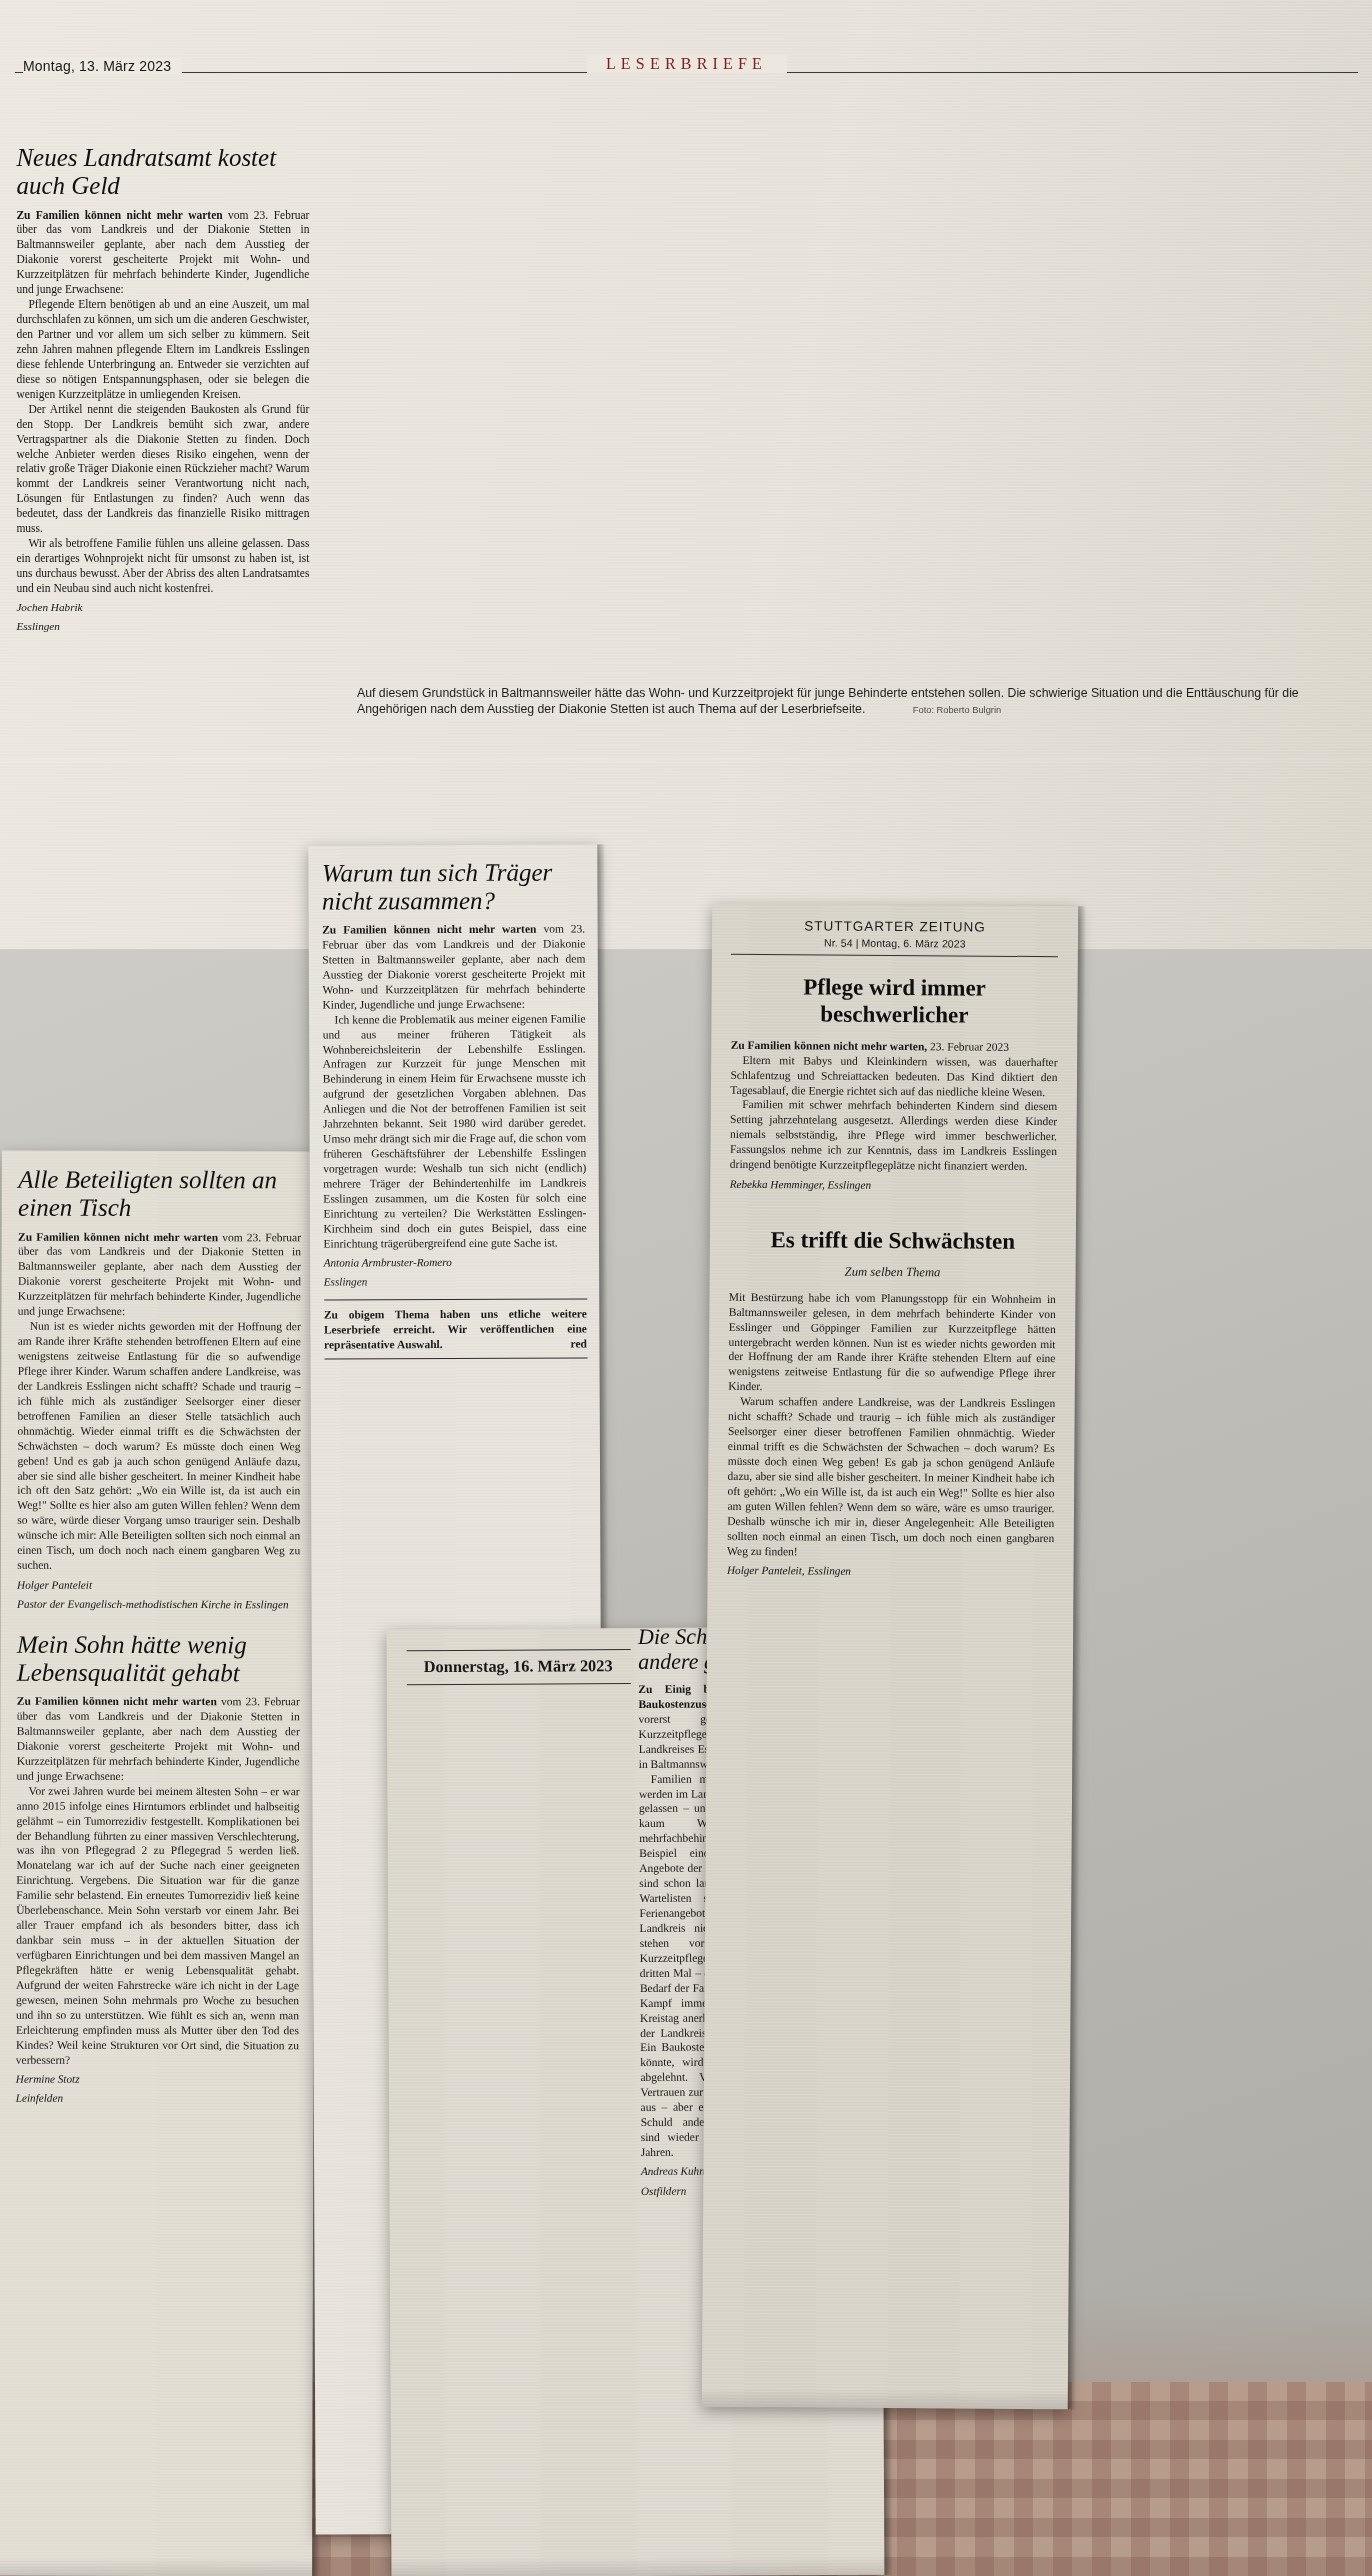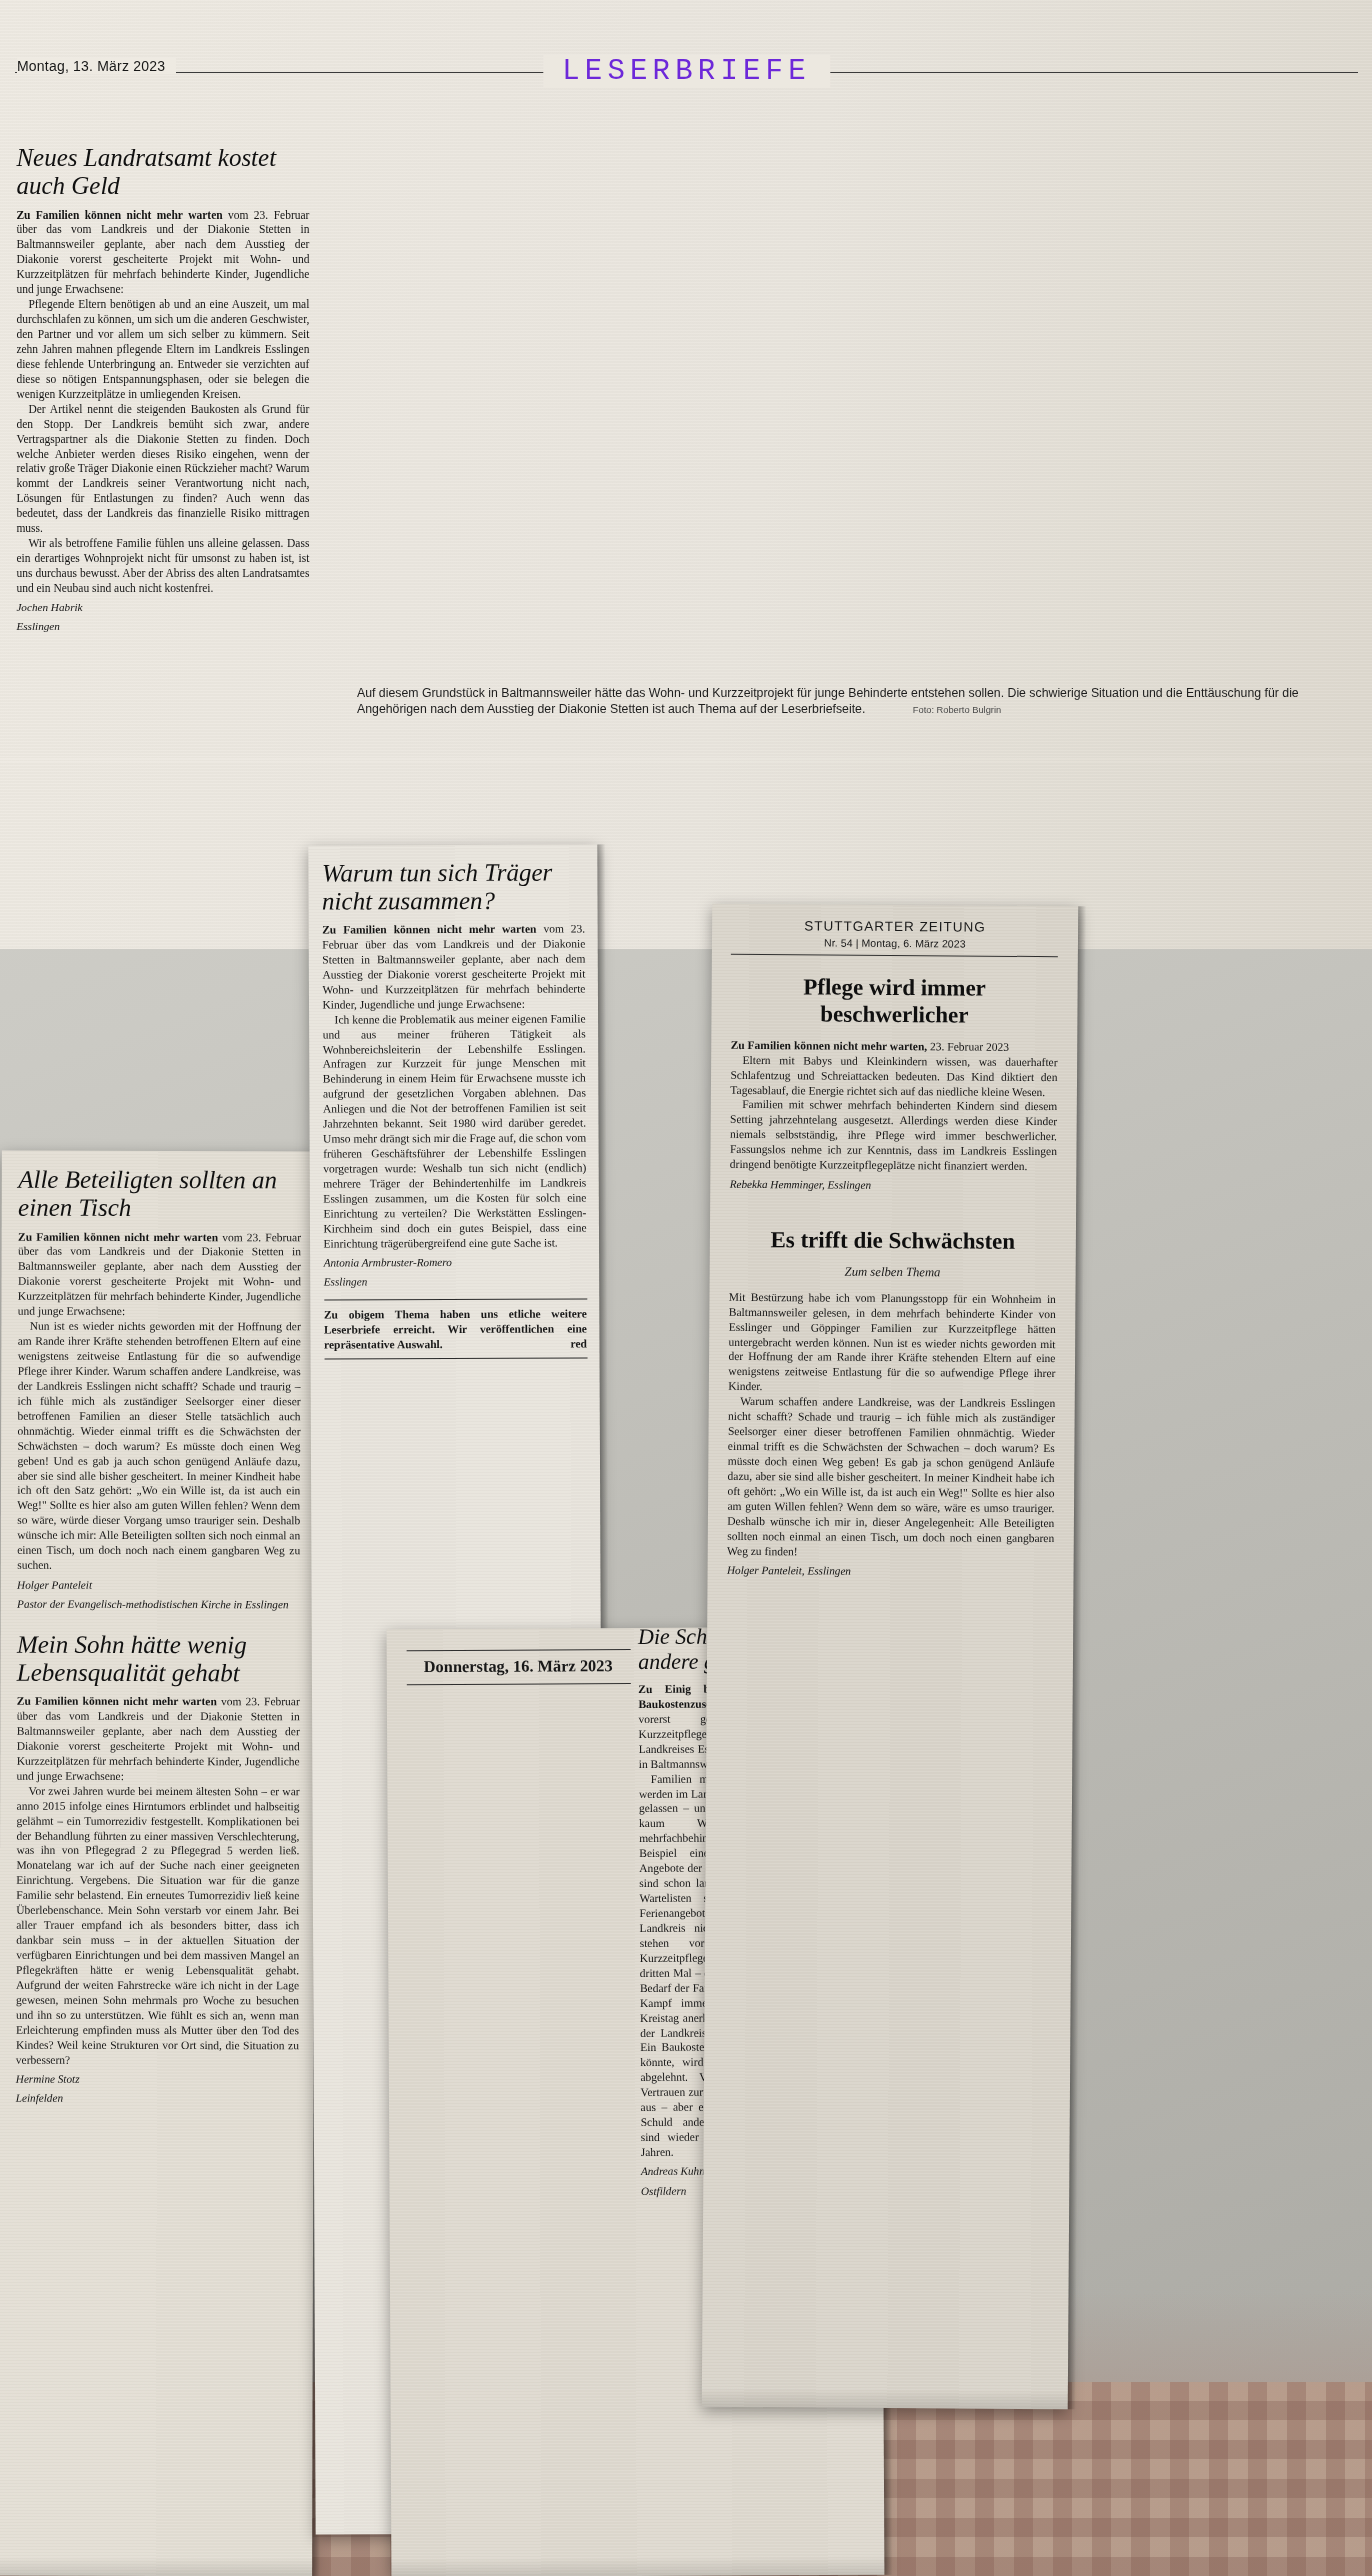--- a/index.html
+++ b/index.html
@@ -55,30 +55,30 @@
     background:linear-gradient(100deg,#eeeae2 0%,#e9e5dd 55%,#ddd8ce 100%);
     box-shadow:none;
   }
   .masthead{
     position:absolute;left:15px;top:58px;width:1343px;height:25.4px;
   }
   .masthead .rule{
     position:absolute;left:0;top:13.5px;width:1343px;height:0.7px;background:#3a3a3a;
   }
   .masthead .dateline{
-    position:absolute;left:2px;top:0;font-size:14px;letter-spacing:0.2px;
+    position:absolute;left:8px;top:0;font-size:14px;letter-spacing:0.2px;
     background:linear-gradient(180deg,#eeeae2,#eeeae2);padding-right:10.5px;
     font-family:"Liberation Sans",sans-serif;
     text-align:center;
   }
   .masthead .title{
     position:absolute;left:50%;top:-3px;transform:translateX(-50%);
-    font-size:29px;letter-spacing:5.2px;color:#6d28d9;
+    font-size:16px;letter-spacing:5.2px;color:#7f1d1d;
     background:#ece8e0;padding:0 19.4px;
-    font-family:Liberation Mono, monospace;font-weight:400;
+    font-family:Liberation Serif, serif;font-weight:400;
   }
 
   
   #photo{
     position:absolute;left:357px;top:133px;width:993px;height:546px;
     overflow:hidden;
     background:#6d7a74;
     box-shadow:0 1.5px 4.5px rgba(0,0,0,.25);
   }
   .sky{position:absolute;left:0;top:0;width:100%;height:224px;

